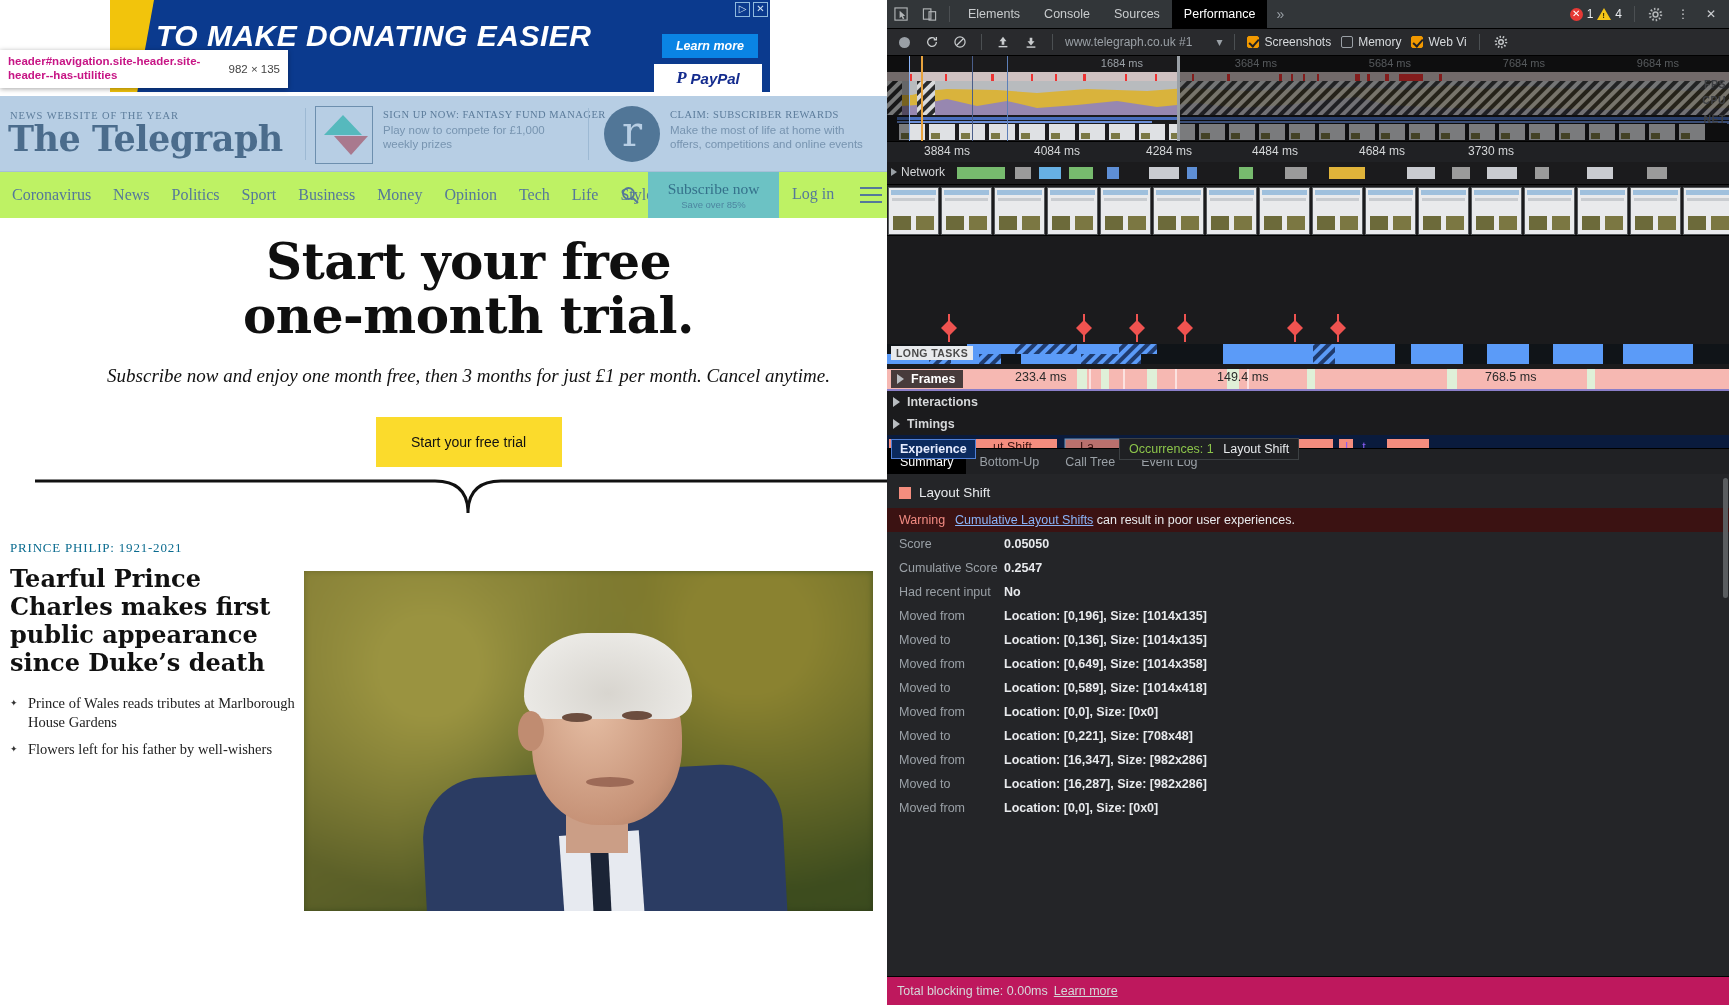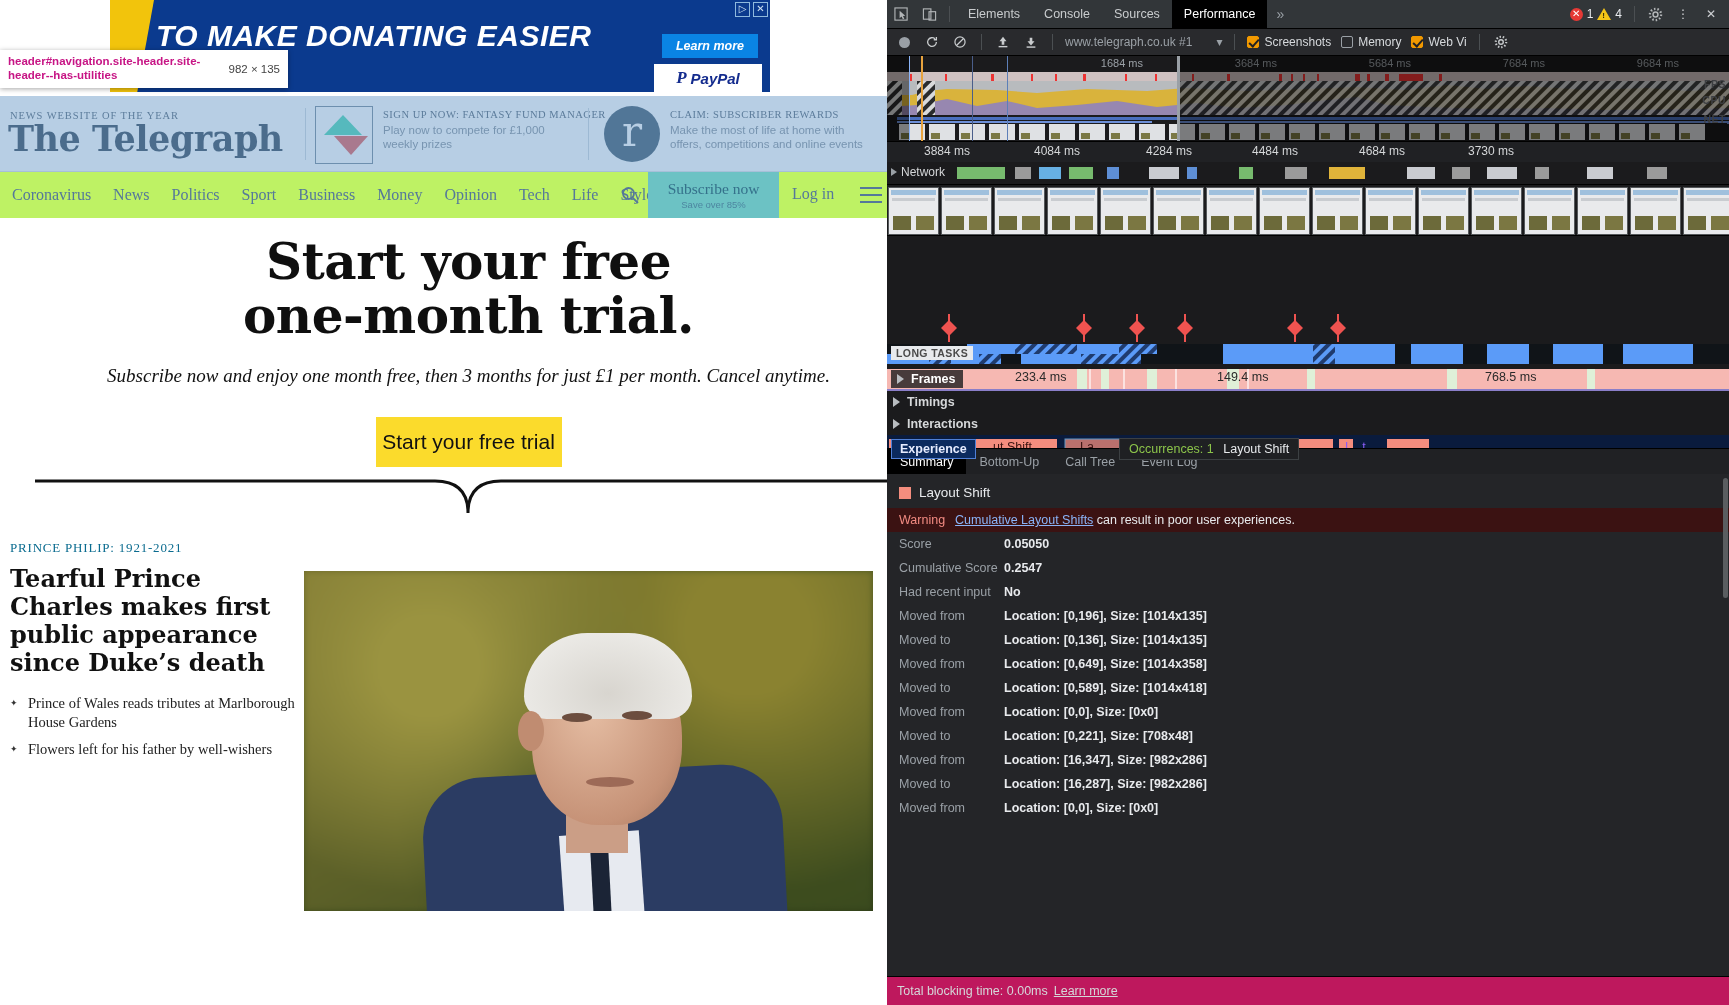--- a/index.html
+++ b/index.html
@@ -68,21 +68,21 @@
   .burger{position:absolute;left:860px;top:15px;width:22px;}
   .burger i{display:block;height:2px;background:#55789a;margin-bottom:5px;}
 
   
   .hero{position:absolute;left:0;top:217px;width:887px;margin-left:25px;}
   .hero h1{margin:0;padding-top:18px;font-family:"DejaVu Serif",serif;font-weight:bold;text-align:center;
      font-size:50px;line-height:54px;color:#0f0f0f;letter-spacing:-.5px;}
   .hero p{margin:22px 0 0 0;text-align:center;font-family:"Liberation Serif",serif;font-style:italic;
      font-size:19px;color:#111;}
   .cta{display:block;margin:30px auto 0 auto;width:186px;height:50px;background:#fbdb2c;border:0;
-     font-family:"Liberation Sans",sans-serif;font-size:21px;color:#111;cursor:pointer;}
+     font-family:"Liberation Sans",sans-serif;font-size:14px;color:#111;cursor:pointer;}
   .curve{position:absolute;left:10px;top:262px;width:866px;height:38px;}
 
   
   .kicker{position:absolute;left:10px;top:540px;font-family:"Liberation Serif",serif;font-size:13px;
      letter-spacing:.8px;color:#0a6b8f;}
   .headline{position:absolute;left:10px;top:565px;width:270px;font-family:"DejaVu Serif",serif;
      font-weight:bold;font-size:24px;line-height:28px;color:#111;}
   .bullets{position:absolute;left:10px;top:694px;width:290px;font-family:"Liberation Serif",serif;
      font-size:14.5px;line-height:19px;color:#222;}
   .bullets div{position:relative;padding-left:18px;margin-bottom:8px;}
@@ -767,28 +767,28 @@
         <rect x="0" y="23" width="842" height="2" fill="#8a7ec8"></rect>
       </svg>
       <span style="position:absolute;left:128px;top:4px;font-size:12.5px;color:#2a2a2a;">233.4 ms</span>
       <span style="position:absolute;left:330px;top:4px;font-size:12.5px;color:#2a2a2a;">149.4 ms</span>
       <span style="position:absolute;left:598px;top:4px;font-size:12.5px;color:#2a2a2a;">768.5 ms</span>
     </div>
 
     <div class="track" style="height:22px">
       <div class="track-title">
         <span class="exp"></span>
-          <span>Timings</span>
+          <span>Interactions</span>
       </div>
     </div>
 
     <div class="track" style="height:22px">
       <div class="track-title">
         <span class="exp"></span>
-          <span>Interactions</span>
+          <span>Timings</span>
       </div>
     </div>
 
     <div class="track" style="height:24px;overflow:visible">
       <svg width="842" height="24" style="position:absolute;left:0;top:0">
         <rect x="0" y="0" width="842" height="24" fill="#0a1b3d"></rect>
         <rect x="2" y="4" width="168" height="17" fill="#f48d7e"></rect>
         <rect x="178" y="4" width="60" height="17" fill="#f48d7e" opacity=".75" stroke="#7fc1ef"></rect>
         <rect x="246" y="4" width="200" height="17" fill="#f48d7e"></rect>
         <rect x="452" y="4" width="14" height="17" fill="#f48d7e"></rect>

